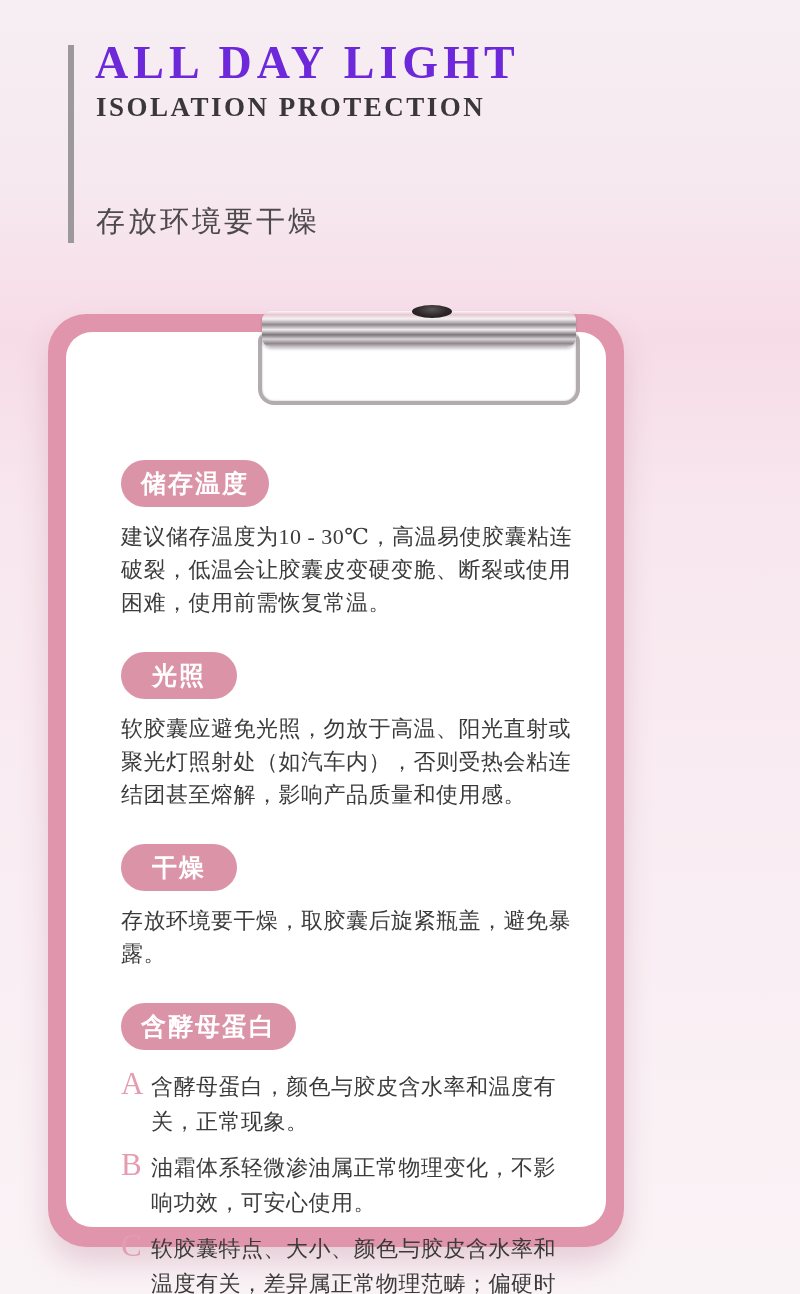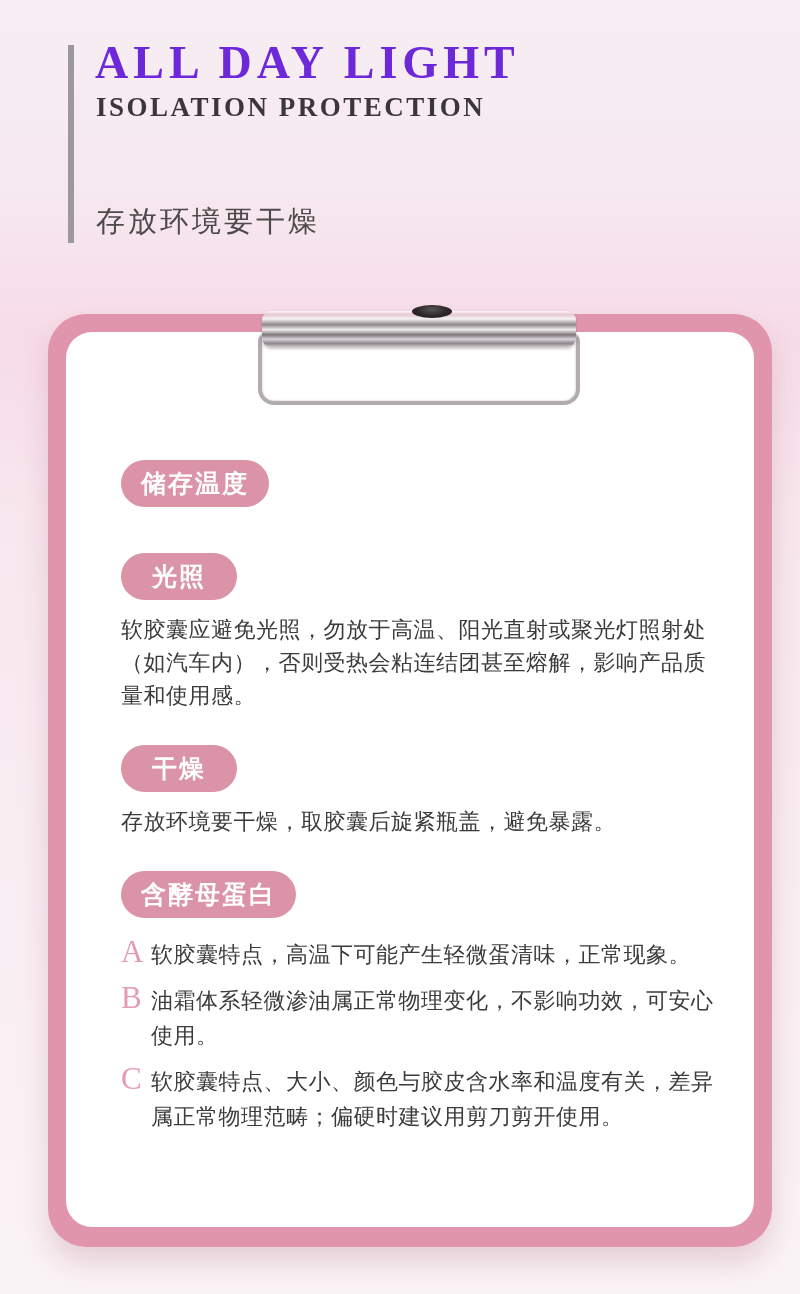--- a/index.html
+++ b/index.html
@@ -12,21 +12,21 @@
 
   
   .accent-bar{position:absolute;left:68px;top:45px;width:6px;height:198px;background:#9d989c;}
   .title-en{position:absolute;left:95px;top:40px;font-size:46px;font-weight:700;letter-spacing:5px;color:#6d28d9;line-height:1.0;}
   .subtitle-en{position:absolute;left:96px;top:92px;font-size:27px;font-weight:700;letter-spacing:2.5px;color:#3a3639;}
   .title-zh{position:absolute;left:95px;top:130px;font-size:43px;font-weight:700;letter-spacing:4px;color:#2d292b;}
   .subtitle-zh{position:absolute;left:96px;top:202px;font-size:29px;font-weight:400;letter-spacing:3px;color:#4e4a4c;}
 
   
   .clipboard{
-    position:absolute;left:48px;top:314px;width:724px;height:933px;
+    position:absolute;left:48px;top:314px;width:576px;height:933px;
     background:#e095ac;border-radius:38px;
     box-shadow:0 16px 28px rgba(186,124,146,0.30);
   }
   .card{
     position:absolute;left:18px;top:18px;right:18px;bottom:20px;
     background:#ffffff;border-radius:26px;
   }
 
   
   .clip{position:absolute;left:210px;top:-9px;width:322px;height:97px;}
@@ -81,20 +81,21 @@
   <div class="accent-bar"></div>
   <div class="title-en">ALL DAY LIGHT</div>
   <div class="subtitle-en">ISOLATION PROTECTION</div>
   <div class="subtitle-zh">存放环境要干燥</div>
 
   <div class="clipboard">
     <div class="card">
       <div class="card-content">
   <div class="section">
     <div class="pill">储存温度</div>
+    <p class="section-text">建议储存温度为10 - 30℃，高温易使胶囊粘连破裂，低温会让胶囊皮变硬变脆、断裂或使用困难，使用前需恢复常温。</p>
     
   </div>
 
   <div class="section">
     <div class="pill">光照</div>
     <p class="section-text">软胶囊应避免光照，勿放于高温、阳光直射或聚光灯照射处（如汽车内），否则受热会粘连结团甚至熔解，影响产品质量和使用感。</p>
     
   </div>
 
   <div class="section">
@@ -102,21 +103,21 @@
     <p class="section-text">存放环境要干燥，取胶囊后旋紧瓶盖，避免暴露。</p>
     
   </div>
 
   <div class="section">
     <div class="pill">含酵母蛋白</div>
     
     <ul class="feature-list">
   <li class="feature-item">
     <span class="feature-marker">A</span>
-    <p class="feature-text">软胶囊特点，高温下可能产生轻微蛋清味，正常现象。</p>
+    <p class="feature-text">含酵母蛋白，颜色与胶皮含水率和温度有关，正常现象。</p>
   </li>
 
   <li class="feature-item">
     <span class="feature-marker">B</span>
     <p class="feature-text">油霜体系轻微渗油属正常物理变化，不影响功效，可安心使用。</p>
   </li>
 
   <li class="feature-item">
     <span class="feature-marker">C</span>
     <p class="feature-text">软胶囊特点、大小、颜色与胶皮含水率和温度有关，差异属正常物理范畴；偏硬时建议用剪刀剪开使用。</p>

